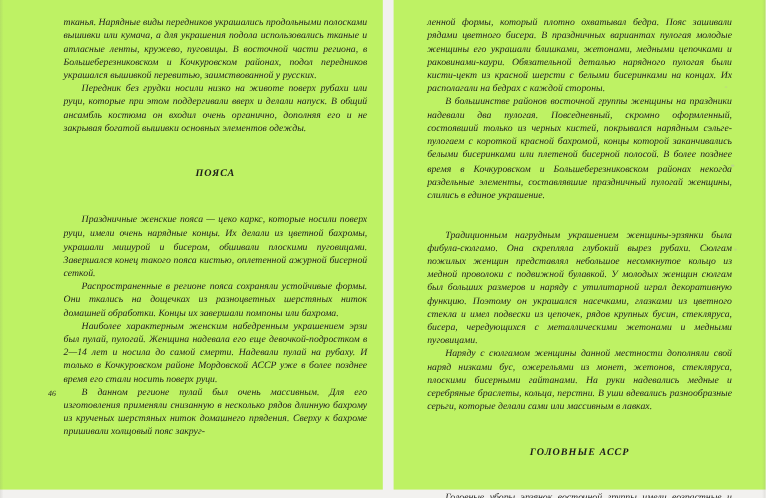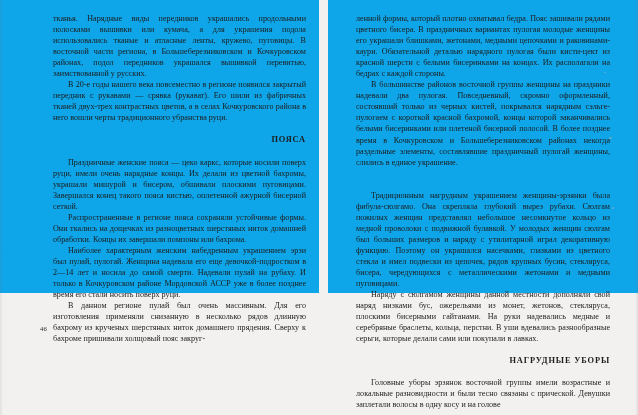--- a/index.html
+++ b/index.html
@@ -16,22 +16,23 @@
   }
   .spread {
     position: relative;
     width: 638px;
     height: 415px;
     background: #f2f1ef;
   }
   .page {
     position: absolute;
     top: 0;
-    height: 293px;
-    background: #0ea5e9;
+    height: 408px;
+    background: #bef264;
+    font-style: italic;
   }
   .page-left  { left: 0;    width: 319px; }
   .page-right { left: 328px; width: 319px; }
 
   .colwrap {
     position: absolute;
     top: 13px;
   }
   .page-left .colwrap  { left: 53px;  width: 253px; }
   .page-right .colwrap { left: 347px - 319px; width: 254px; }
@@ -44,27 +45,27 @@
     font-size: 8.1px;
     line-height: 11.05px;
     text-indent: 15px;
     letter-spacing: 0.02px;
     -webkit-font-smoothing: none;
   }
   p.para.noindent { text-indent: 0; }
   p.para:last-child { margin-bottom: 0; }
 
   h2.section {
-    margin: 0;
+    margin: 16px;
     font-size: 8.4px;
     line-height: 11.05px;
     font-weight: bold;
     letter-spacing: 0.85px;
     text-indent: 0;
-    text-align: right;
+    text-align: center;
   }
   .gap-before-head { height: 11px; }
   .gap-after-head  { height: 11px; }
 
   .folio {
     position: absolute;
     font-size: 6.6px;
     line-height: 8px;
     color: #2a2927;
     letter-spacing: 0.1px;
@@ -94,42 +95,42 @@
   }
 </style>
 </head>
 <body>
 
 <div class="spread">
 
   <div class="page page-left">
     <div class="colwrap" id="col-left">
         <p class="para noindent">тканья. Нарядные виды передников украшались продольными полосками вышивки или кумача, а для украшения подола использовались тканые и атласные ленты, кружево, пуговицы. В восточной части региона, в Большеберезниковском и Кочкуровском районах, подол передников украшался вышивкой перевитью, заимствованной у русских.</p>
-        <p class="para">В 20-е годы нашего века повсеместно в регионе появился закрытый передник с рукавами — срявка (рукават). Его шили из фабричных тканей двух-трех контрастных цветов, а в селах Кочкуровского района в него вошли черты традиционного убранства руци.</p>
+        <p class="para">Передник без грудки носили низко на животе поверх рубахи или руци, которые при этом поддергивали вверх и делали напуск. В общий ансамбль костюма он входил очень органично, дополняя его и не закрывая богатой вышивки основных элементов одежды.</p>
         <div class="gap-before-head"></div>
         <h2 class="section">ПОЯСА</h2>
         <div class="gap-after-head"></div>
         <p class="para">Праздничные женские пояса — цеко каркс, которые носили поверх руци, имели очень нарядные концы. Их делали из цветной бахромы, украшали мишурой и бисером, обшивали плоскими пуговицами. Завершался конец такого пояса кистью, оплетенной ажурной бисерной сеткой.</p>
         <p class="para">Распространенные в регионе пояса сохраняли устойчивые формы. Они ткались на дощечках из разноцветных шерстяных ниток домашней обработки. Концы их завершали помпоны или бахрома.</p>
         <p class="para">Наиболее характерным женским набедренным украшением эрзи был пулай, пулогай. Женщина надевала его еще девочкой-подростком в 2—14 лет и носила до самой смерти. Надевали пулай на рубаху. И только в Кочкуровском районе Мордовской АССР уже в более позднее время его стали носить поверх руци.</p>
         <p class="para">В данном регионе пулай был очень массивным. Для его изготовления применяли снизанную в несколько рядов длинную бахрому из крученых шерстяных ниток домашнего прядения. Сверху к бахроме пришивали холщовый пояс закруг-</p>
       </div>
     <div class="folio folio-left">46</div>
   </div>
 
   <div class="page page-right">
     <div class="colwrap" id="col-right">
         <p class="para noindent">ленной формы, который плотно охватывал бедра. Пояс зашивали рядами цветного бисера. В праздничных вариантах пулогая молодые женщины его украшали блишками, жетонами, медными цепочками и раковинами-каури. Обязательной деталью нарядного пулогая были кисти-цект из красной шерсти с белыми бисеринками на концах. Их располагали на бедрах с каждой стороны.</p>
         <p class="para">В большинстве районов восточной группы женщины на праздники надевали два пулогая. Повседневный, скромно оформленный, состоявший только из черных кистей, покрывался нарядным сэльге-пулогаем с короткой красной бахромой, концы которой заканчивались белыми бисеринками или плетеной бисерной полосой. В более позднее время в Кочкуровском и Большеберезниковском районах некогда раздельные элементы, составлявшие праздничный пулогай женщины, слились в единое украшение.</p>
         <div class="gap-before-head"></div>
         <div class="gap-after-head"></div>
         <p class="para">Традиционным нагрудным украшением женщины-эрзянки была фибула-сюлгамо. Она скрепляла глубокий вырез рубахи. Сюлгам пожилых женщин представлял небольшое несомкнутое кольцо из медной проволоки с подвижной булавкой. У молодых женщин сюлгам был больших размеров и наряду с утилитарной играл декоративную функцию. Поэтому он украшался насечками, глазками из цветного стекла и имел подвески из цепочек, рядов крупных бусин, стекляруса, бисера, чередующихся с металлическими жетонами и медными пуговицами.</p>
-        <p class="para">Наряду с сюлгамом женщины данной местности дополняли свой наряд низками бус, ожерельями из монет, жетонов, стекляруса, плоскими бисерными гайтанами. На руки надевались медные и серебряные браслеты, кольца, перстни. В уши вдевались разнообразные серьги, которые делали сами или покупали в лавках.</p>
+        <p class="para">Наряду с сюлгамом женщины данной местности дополняли свой наряд низками бус, ожерельями из монет, жетонов, стекляруса, плоскими бисерными гайтанами. На руки надевались медные и серебряные браслеты, кольца, перстни. В уши вдевались разнообразные серьги, которые делали сами или массивным в лавках.</p>
         <div class="gap-before-head"></div>
-        <h2 class="section">НАГРУДНЫЕ УБОРЫ</h2>
+        <h2 class="section">ГОЛОВНЫЕ АССР</h2>
         <div class="gap-after-head"></div>
         <p class="para">Головные уборы эрзянок восточной группы имели возрастные и локальные разновидности и были тесно связаны с прической. Девушки заплетали волосы в одну косу и на голове</p>
       </div>
 
   </div>
 
   <div class="edge-shadow-left"></div>
   <div class="edge-shadow-right"></div>
 
   <div class="speck" style="left:609px;top:137px;width:3px;height:2px;"></div>

